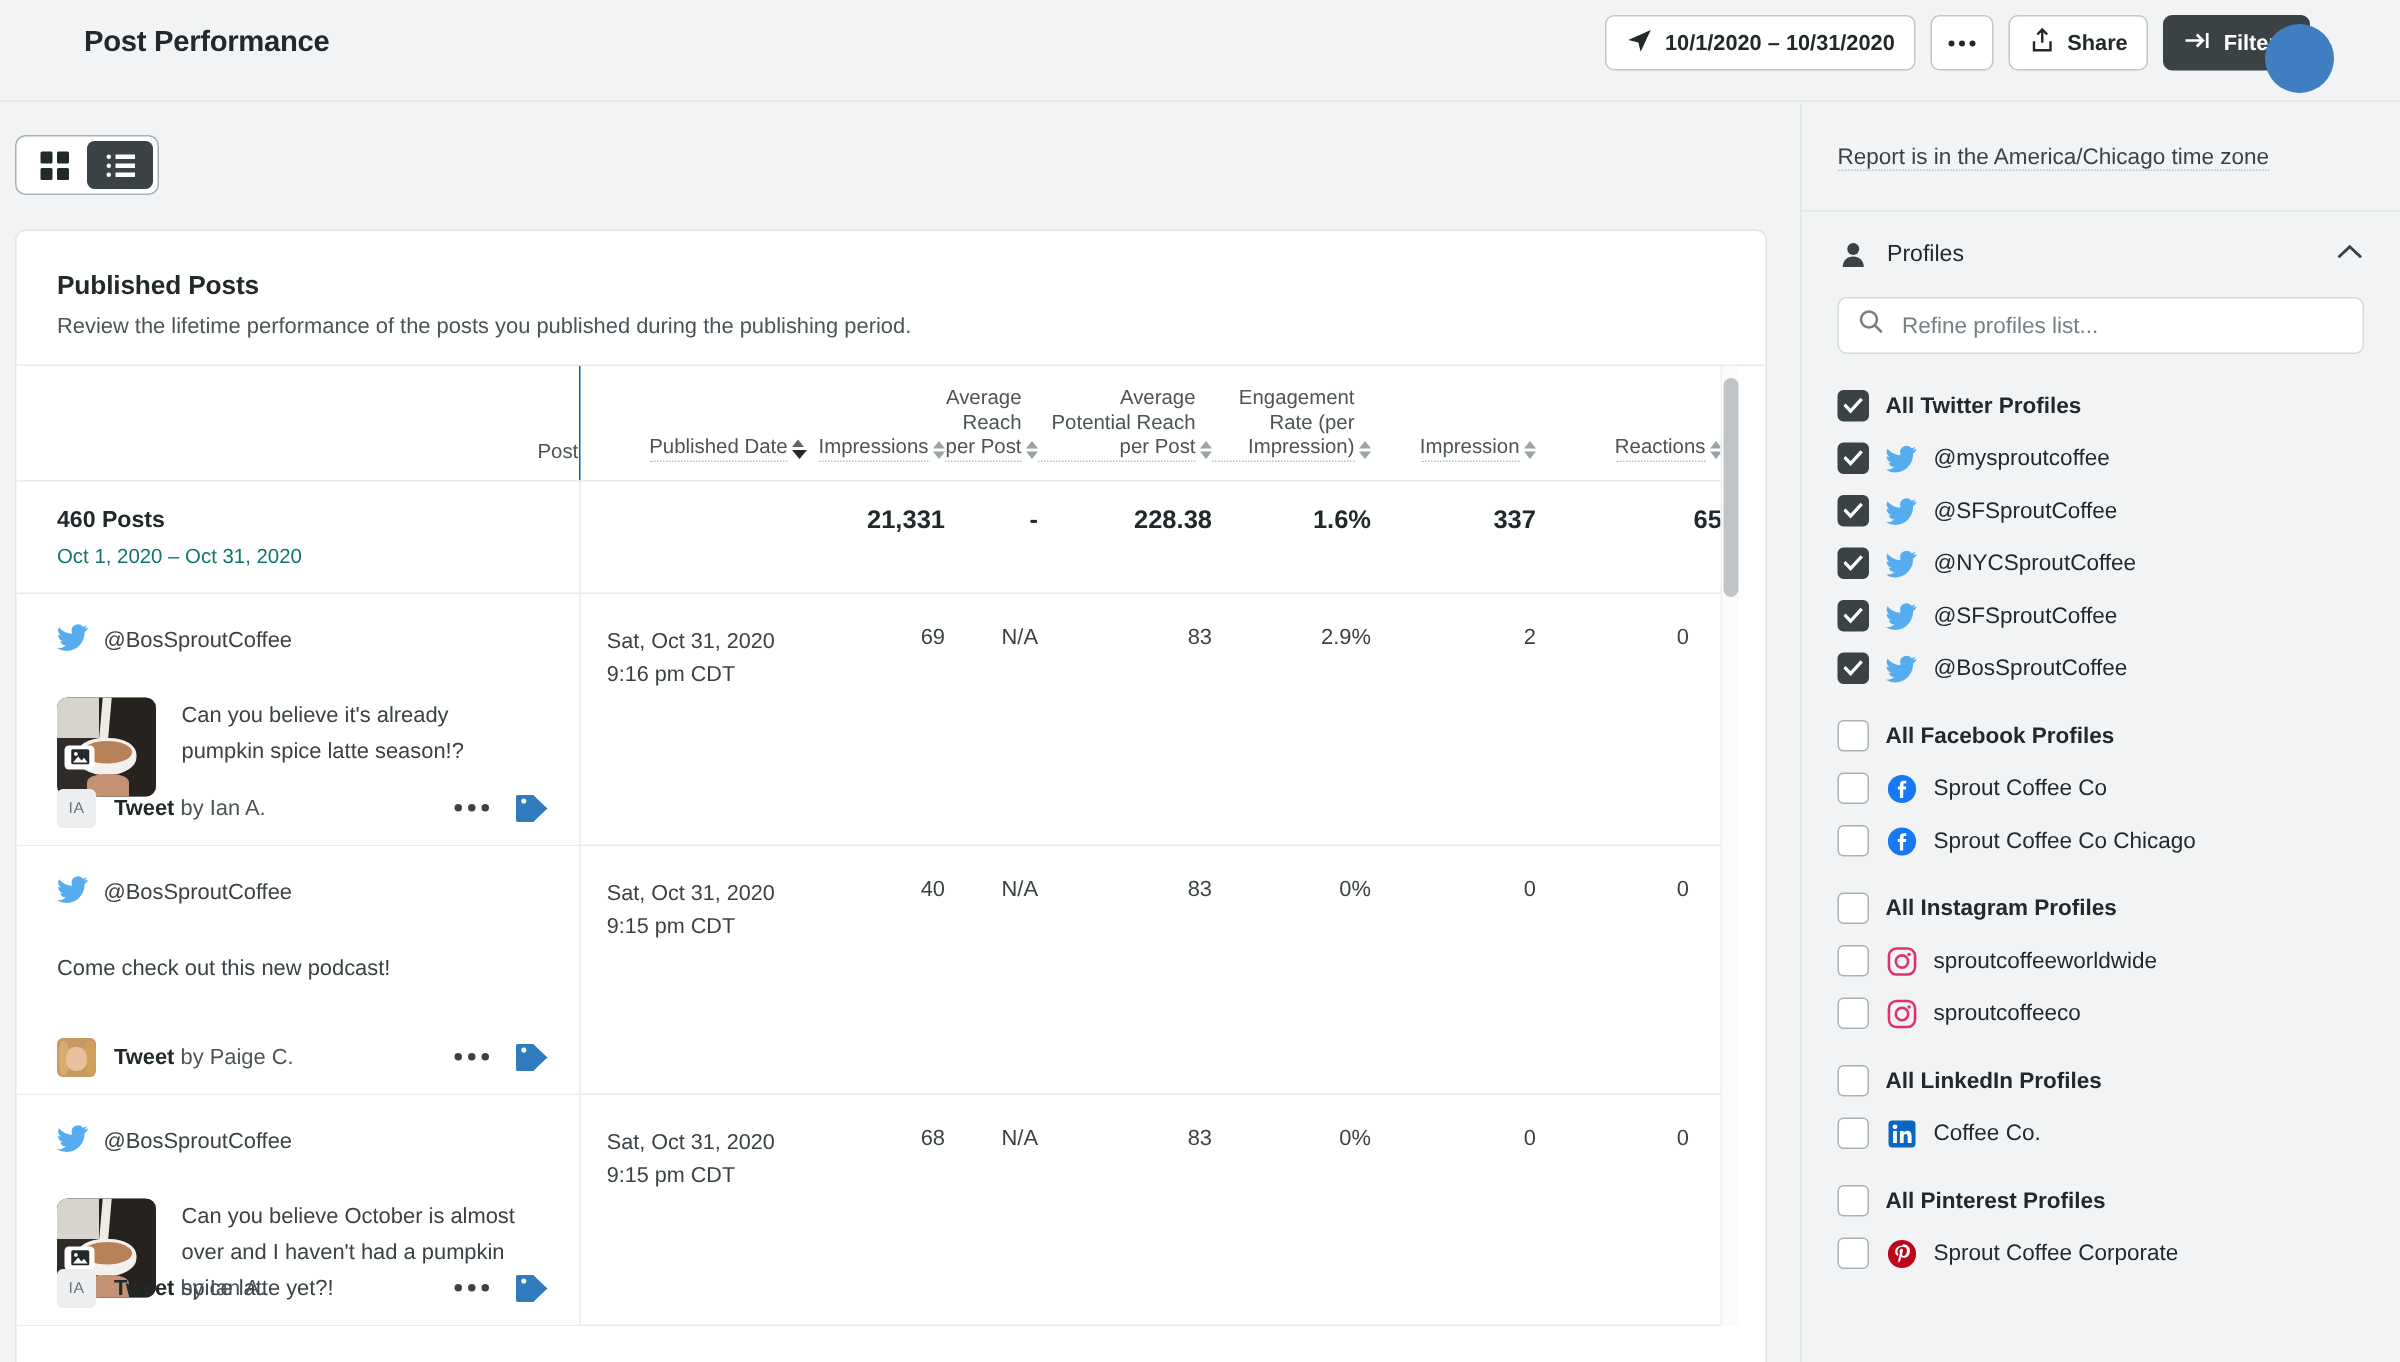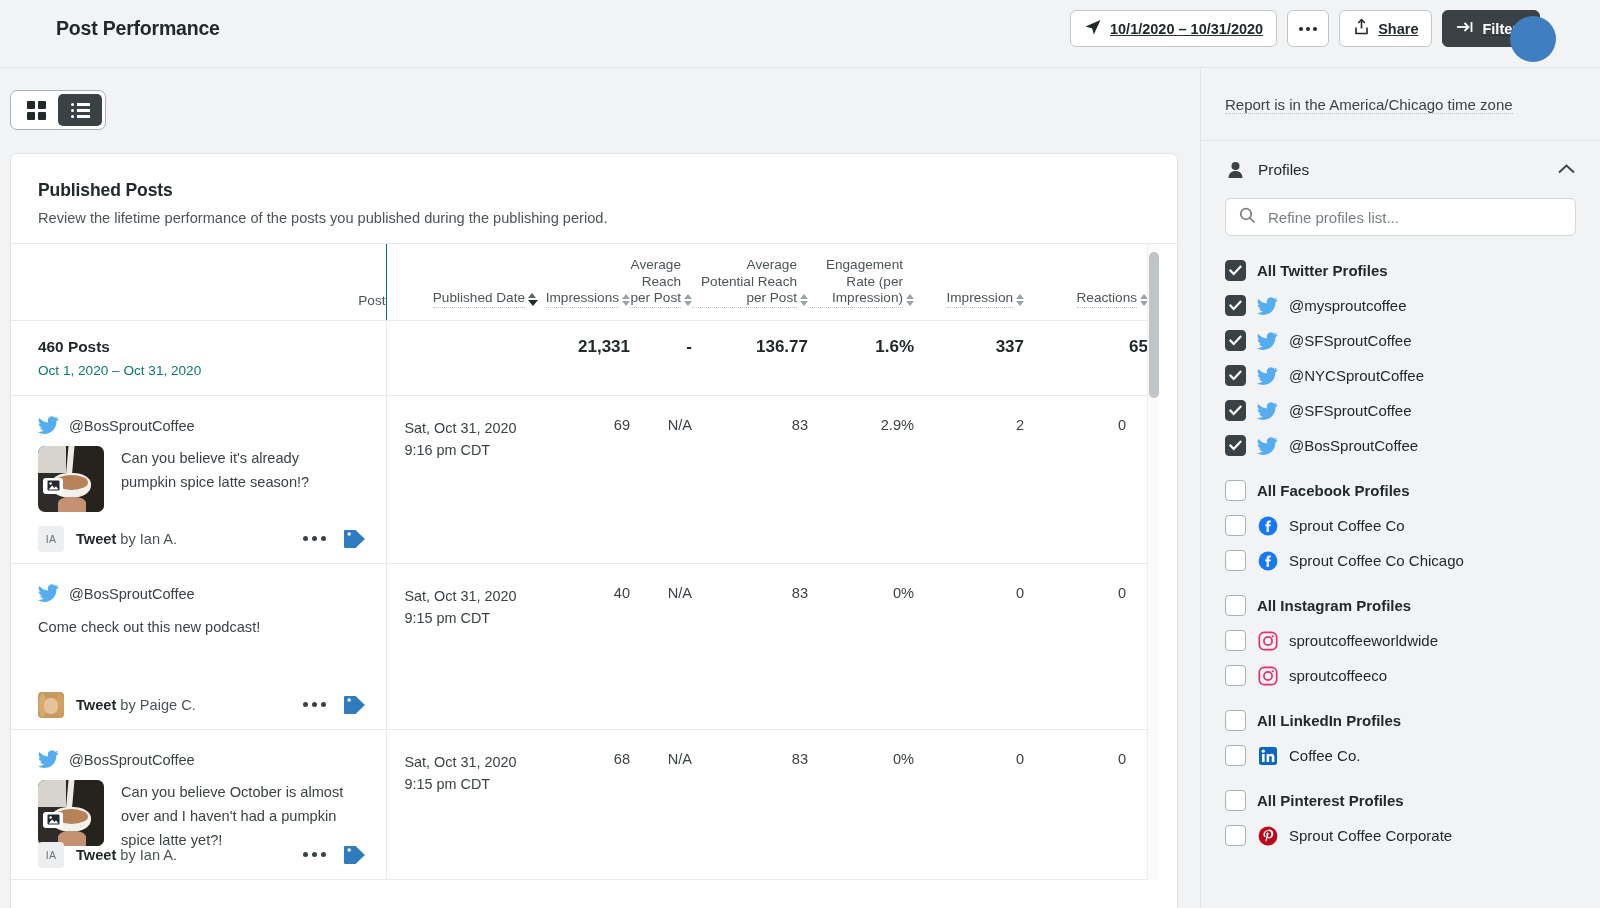--- a/index.html
+++ b/index.html
@@ -19,21 +19,21 @@
     border-bottom: 1px solid #e1e4e5;
   }
   .page-title {
     position: absolute; left: 8px; top: 17px;
     font-size: 19.5px; font-weight: bold; letter-spacing: -0.2px;
     color: #21292b;
     margin-left: 48px;
   }
   .topbar-actions {
     position: absolute; right: 60px; top: 10px;
-    display: flex; align-items: center; gap: 10px; text-decoration: underline;
+    display: flex; align-items: center; gap: 10px;
   }
   .btn {
     display: flex; align-items: center; gap: 8px;
     height: 37px; padding: 0 13px;
     background: #ffffff; border: 1px solid #c1c7c9; border-radius: 6px;
     font-size: 14.5px; font-weight: bold; color: #21292b;
     cursor: pointer; white-space: nowrap;
   }
   .btn.dark {
     background: #3a4245; border-color: #3a4245; color: #ffffff;
@@ -129,21 +129,21 @@
   
   tr.post-row td { border-bottom: 1px solid #e8eaeb; vertical-align: top; background: #fff; }
   td.cell-post { border-right: 1px solid #e8eaeb; padding: 18px 20px 12px 27px; position: relative; }
   td.cell-num { text-align: right; font-size: 14.6px; color: #3a4245; padding-top: 21px; }
   td.cell-date { padding: 21px 0 0 18px; font-size: 14.4px; color: #3a4245; line-height: 22px; text-align: left; }
 
   .handle { display: flex; align-items: center; gap: 10px; }
   .tw-bird { width: 21px; height: 21px; flex: 0 0 21px; }
   .handle-name { font-size: 14.6px; color: #3a4245; }
 
-  .post-body { display: flex; gap: 17px; margin-top: 7px; }
+  .post-body { display: flex; gap: 17px; margin-top: 25px; }
   .thumb {
     position: relative; width: 66px; height: 66px; flex: 0 0 66px; border-radius: 7px; overflow: hidden;
     background: #2e2b28;
   }
   .thumb .ph-sky { position:absolute; left:0; top:0; width:100%; height:42%; background:#d7d3cd; }
   .thumb .ph-dark { position:absolute; left:42%; top:0; width:58%; height:100%; background:#26231f; }
   .thumb .ph-pour { position:absolute; left:44%; top:0; width:9%; height:52%; background:#efeae2; transform: skewX(-5deg); }
   .thumb .ph-cup { position:absolute; left:19%; top:42%; width:62%; height:38%; background:#f3f1ee; border-radius: 45% 45% 50% 50%; }
   .thumb .ph-crema { position:absolute; left:25%; top:45%; width:50%; height:22%; background:#b88258; border-radius: 50%; }
   .thumb .ph-hand { position:absolute; left:30%; bottom:0; width:42%; height:22%; background:#c49272; border-radius: 40% 40% 0 0; }
@@ -407,21 +407,21 @@
           </thead>
           <tbody id="tbody">
               <tr class="summary">
                 <td class="sum-post">
                   <div class="sum-count">460 Posts</div>
                   <div class="sum-range">Oct 1, 2020 – Oct 31, 2020</div>
                 </td>
                 <td class="sum-num"></td>
                 <td class="sum-num">21,331</td>
                 <td class="sum-num">-</td>
-                <td class="sum-num">136.77</td>
+                <td class="sum-num">228.38</td>
                 <td class="sum-num">1.6%</td>
                 <td class="sum-num">337</td>
                 <td class="sum-num pr">65</td>
               </tr>
               <tr class="post-row">
                 <td class="cell-post" style="height:168px">
                   <div class="handle">
                     <span><svg class="tw-bird" viewBox="0 0 22 22">
                         <path d="M21.5 4.6c-.8.35-1.65.6-2.55.7a4.4 4.4 0 0 0 1.9-2.4c-.85.5-1.8.88-2.8 1.07A4.4 4.4 0 0 0 10.4 7.9c0 .35.04.68.1 1A12.5 12.5 0 0 1 1.4 4.3a4.4 4.4 0 0 0 1.36 5.87 4.3 4.3 0 0 1-2-.55v.05a4.4 4.4 0 0 0 3.52 4.31 4.4 4.4 0 0 1-1.98.08 4.4 4.4 0 0 0 4.1 3.05 8.8 8.8 0 0 1-6.5 1.82 12.45 12.45 0 0 0 6.75 1.98c8.1 0 12.6-6.7 12.6-12.52l-.02-.57a8.9 8.9 0 0 0 2.19-2.27z" fill="#55acee"></path>
                       </svg></span>

